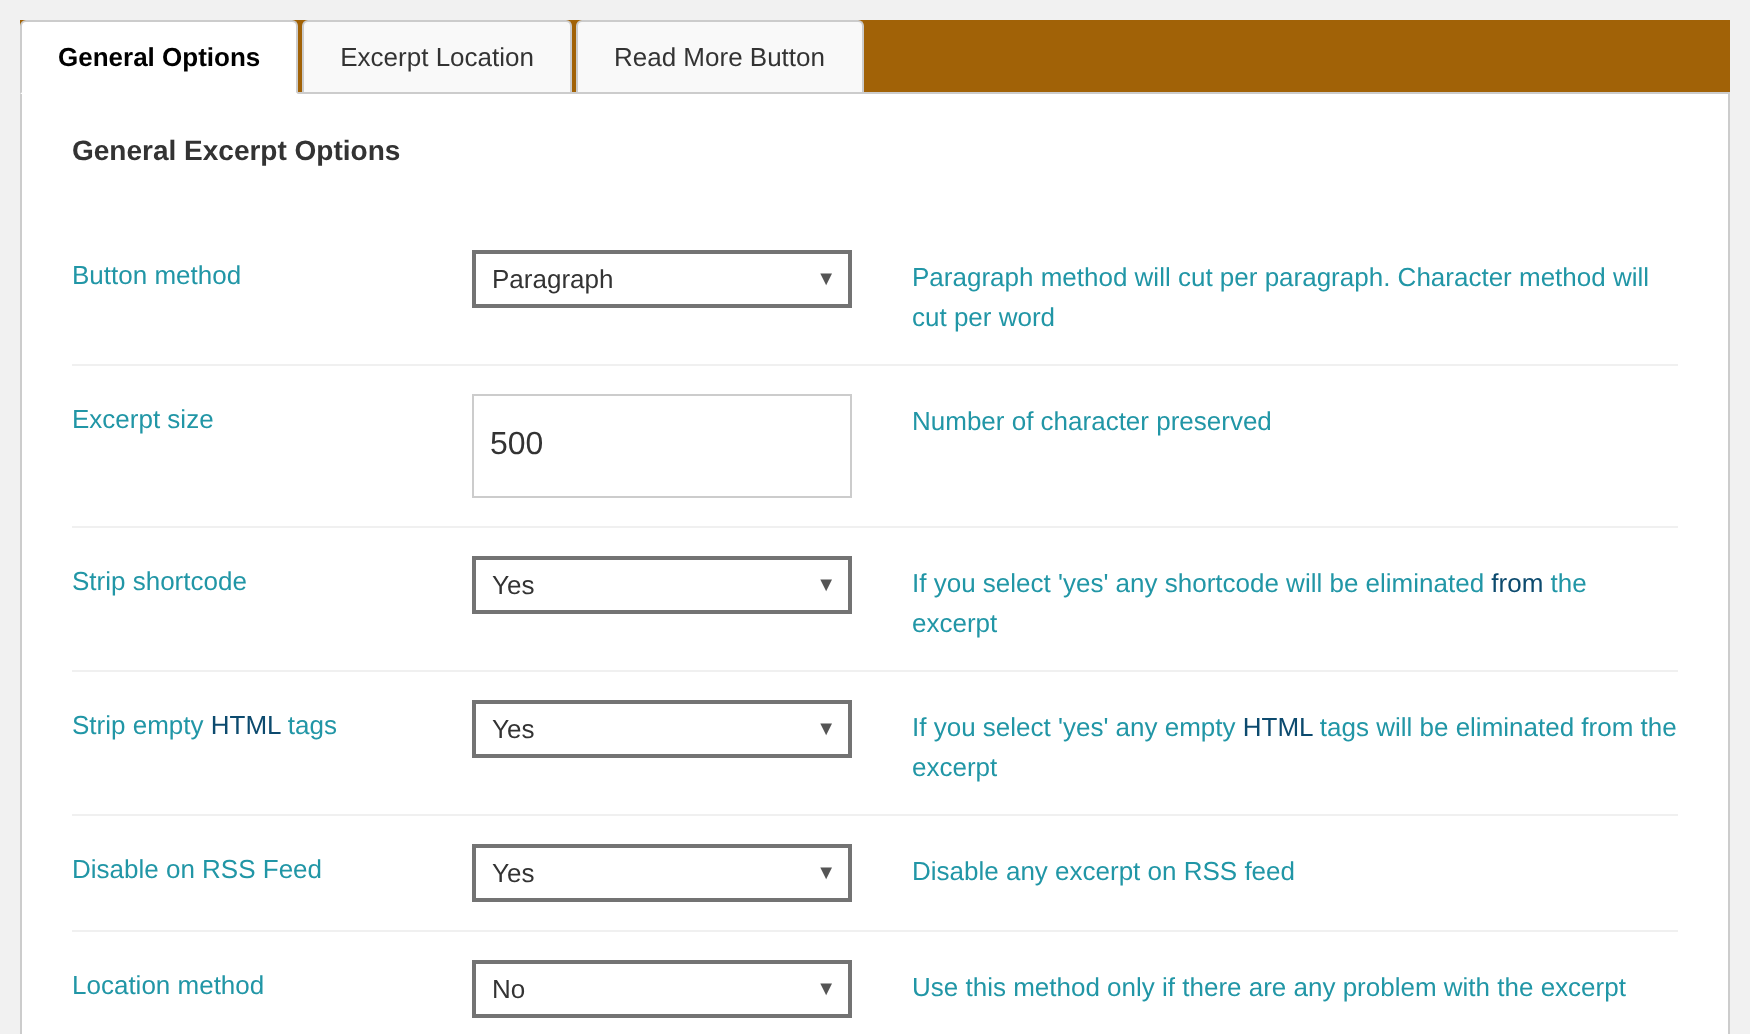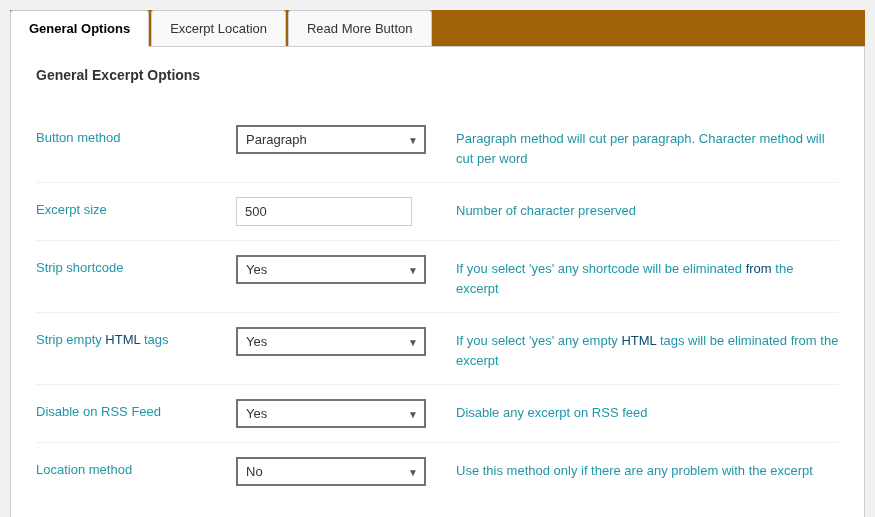--- a/index.html
+++ b/index.html
@@ -102,24 +102,24 @@
     .select-arrow {
       position: absolute;
       right: 8px;
       top: 50%;
       transform: translateY(-50%);
       pointer-events: none;
       font-size: 10px;
       color: #555;
     }
     .form-control input[type="text"] {
-      width: 176px;
-      padding: 6px 8px;
-      border: 1px solid #ccc;
-      font-size: 13px;
+      width: 190px;
+      padding: 16px 8px;
+      border: 1px solid #ccc;
+      font-size: 16px;
       color: #333;
     }
     .form-hint {
       flex: 1;
       padding-left: 20px;
       color: #2196a6;
       font-size: 13px;
       line-height: 1.5;
       padding-top: 4px;
     }

